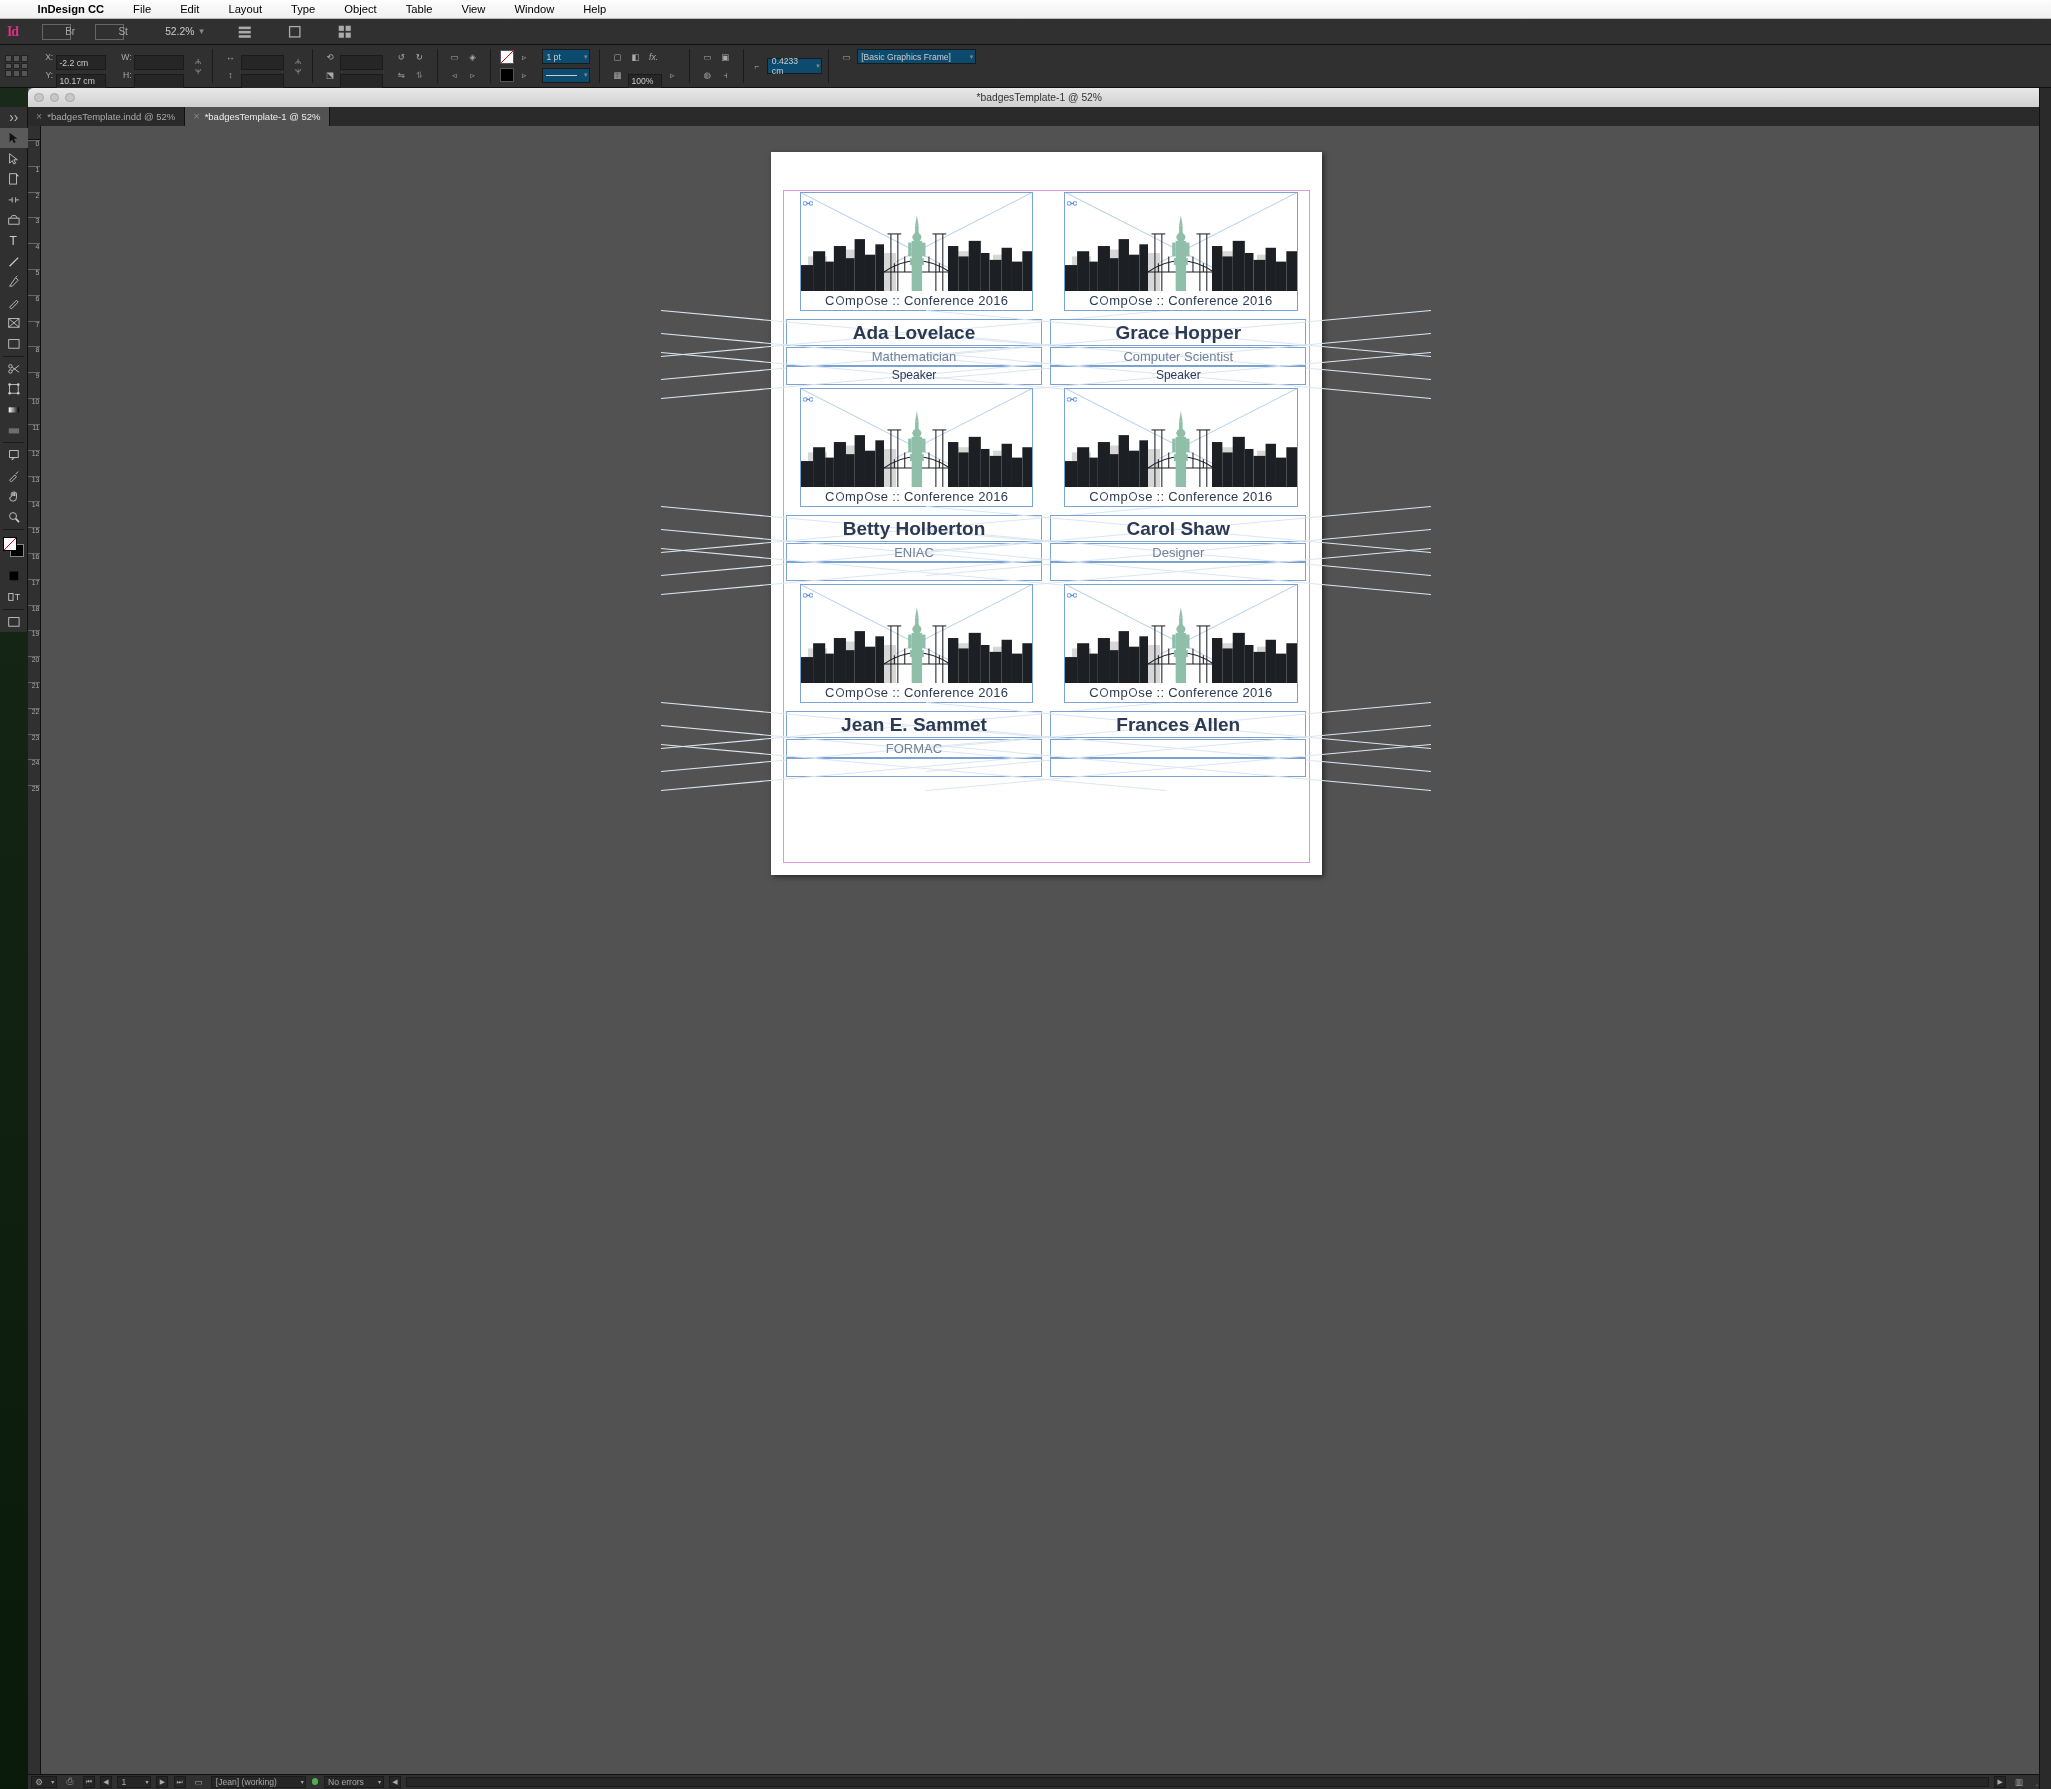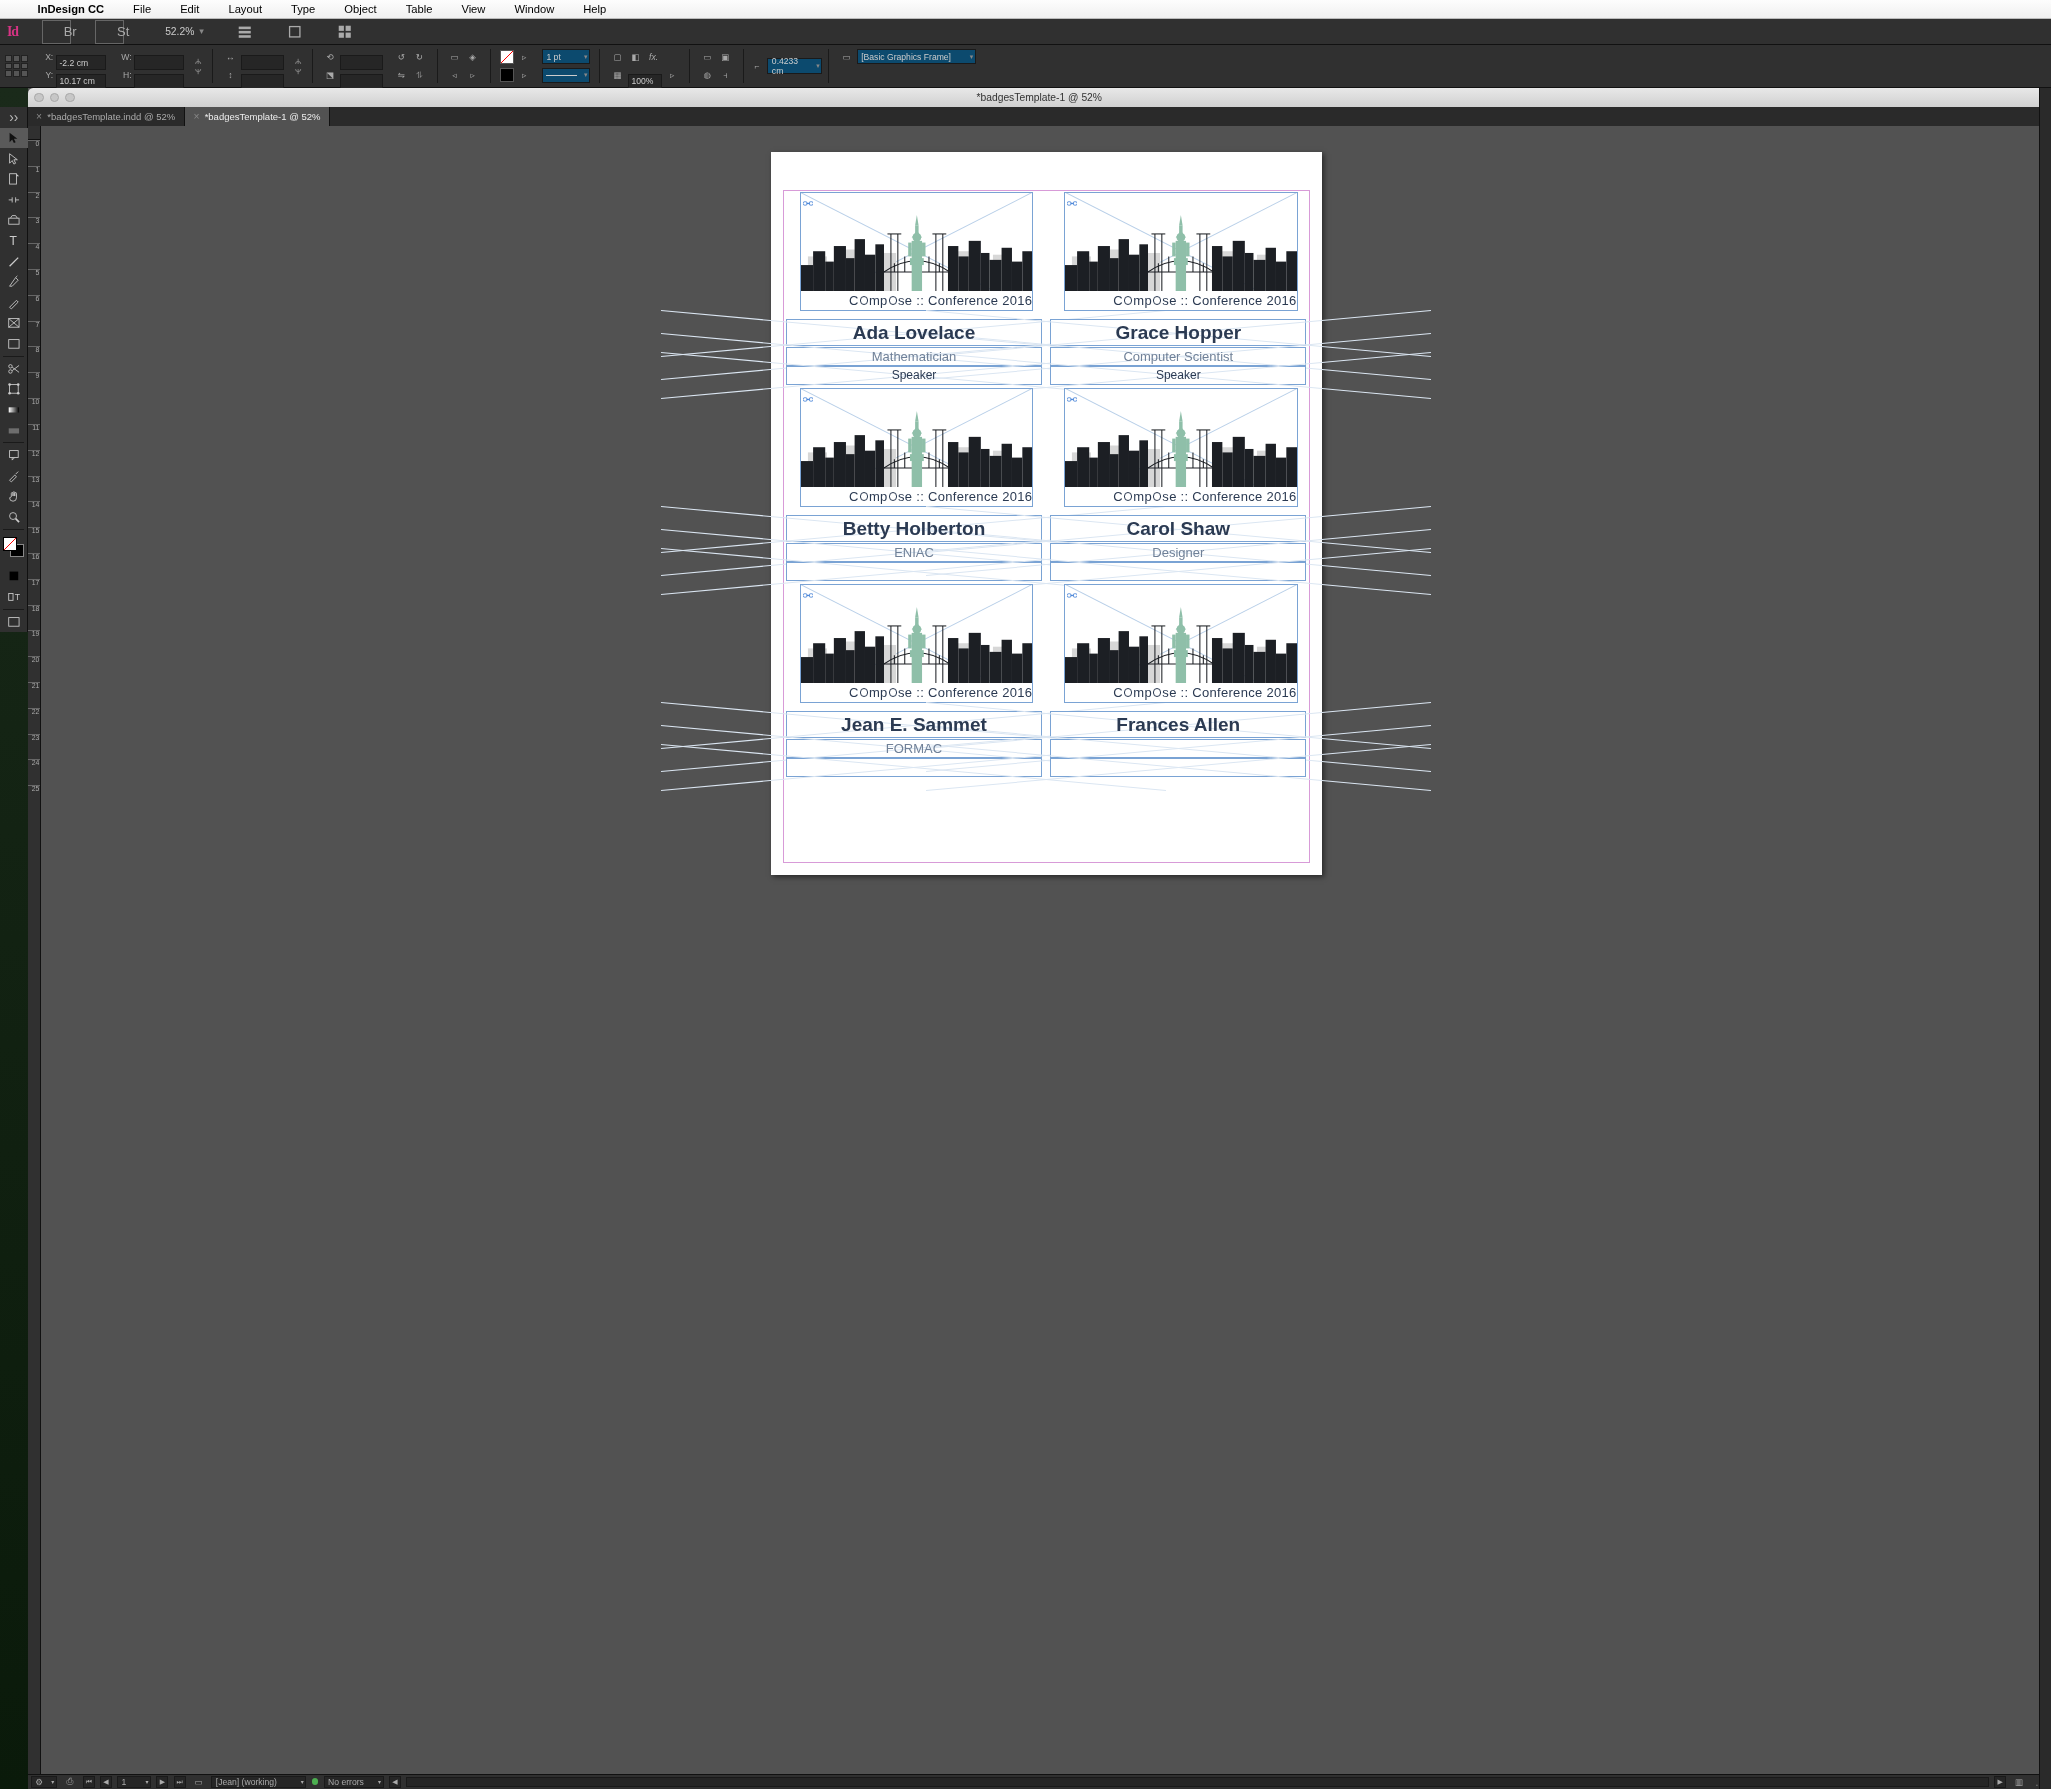--- a/index.html
+++ b/index.html
@@ -6,21 +6,21 @@
 body { background: #2c2c2c; overflow: hidden; }
 
 
 .mac-menubar { height: 19px; background: linear-gradient(#fdfdfd,#f0f0f0); display: flex; align-items: center; font-size: 11.2px; color: #000; padding: 0 8.6px; gap: 29px; border-bottom: 0.9px solid #bbb; }
 .mac-menubar .apple { font-size: 12px; }
 .mac-menubar .appname { font-weight: 600; }
 
 
 .app-topbar { height: 26px; background: #303030; display: flex; align-items: center; padding: 0 6.9px; gap: 24px; border-bottom: 0.9px solid #111; }
 .id-logo { color: #d63384; font-weight: bold; font-size: 13.8px; font-family: Georgia, serif; letter-spacing: -0.9px; }
-.bridge-btn, .st-btn { width: 19px; height: 24px; border: 0.9px solid #666; color: #aaa; font-size: 13px; display: flex; align-items: center; justify-content: center; background: #303030; padding-left: 27px; }
+.bridge-btn, .st-btn { width: 19px; height: 16px; border: 0.9px solid #666; color: #aaa; font-size: 10px; display: flex; align-items: center; justify-content: center; background: #303030; padding-left: 27px; }
 .zoom-select { color: #ccc; font-size: 10.3px; display: flex; align-items: center; gap: 3.4px; margin-left: 17px; }
 .zoom-select .arrow { font-size: 7.7px; color: #888; }
 .topbar-btn { width: 20.6px; height: 19px; display: flex; align-items: center; justify-content: center; color: #aaa; margin-left: 5.2px; }
 .topbar-btn svg { width: 15.5px; height: 15.5px; }
 
 
 .control-panel { height: 43px; background: #303030; border-bottom: 0.9px solid #111; display: flex; align-items: center; padding: 0 5.2px; font-size: 8.6px; color: #aaa; gap: 3.4px; }
 .ctrl-group { display: flex; flex-direction: column; gap: 1.7px; padding: 0 3.4px; }
 .ctrl-row { display: flex; align-items: center; gap: 2.6px; height: 17px; }
 .ctrl-label { width: 15.5px; text-align: right; font-size: 8.6px; }
@@ -75,21 +75,21 @@
 .badge-grid { position: absolute; top: 40px; left: 13.8px; right: 13.8px; display: grid; grid-template-columns: 1fr 1fr; grid-auto-rows: 196px; gap: 0 5.2px; }
 .badge { position: relative; }
 .img-frame { position: absolute; top: 0; left: 15.5px; right: 10.3px; height: 119px; border: 0.9px solid #7aa3d4; background: #fff; overflow: hidden; }
 .img-frame::before, .img-frame::after { content: ""; position: absolute; width: 200%; border-top: 0.9px solid #b8cfe8; top: 50%; left: -50%; }
 .img-frame::before { transform: rotate(27deg); }
 .img-frame::after { transform: rotate(-27deg); }
 .link-icon { position: absolute; top: 1.7px; left: 1.7px; width: 10.3px; height: 6.9px; z-index: 3; }
 .link-icon svg { width: 10.3px; height: 6.9px; }
 
 .skyline-svg { position: absolute; bottom: 19px; left: 0; right: 0; height: 83px; z-index: 2; }
-.conf-title { position: absolute; bottom: 0; left: 0; right: 0; height: 19px; display: flex; align-items: center; justify-content: flex-end; font-size: 13px; font-weight: 500; letter-spacing: 0.3px; color: #2b3a52; z-index: 2; background: #fff; }
+.conf-title { position: absolute; bottom: 0; left: 0; right: 0; height: 19px; display: flex; align-items: center; justify-content: center; font-size: 13px; font-weight: 500; letter-spacing: 0.3px; color: #2b3a52; z-index: 2; background: #fff; }
 .conf-title .o { display: inline-block; width: 8.6px; height: 8.6px; border: 1px solid #2b3a52; border-radius: 50%; margin: 0 0.9px; vertical-align: -0.9px; }
 
 .name-frame, .sub-frame, .role-frame { position: absolute; left: 1.7px; right: 1.7px; border: 0.9px solid #7aa3d4; background: #fff; display: flex; align-items: center; justify-content: center; }
 .name-frame::before, .name-frame::after, .sub-frame::before, .sub-frame::after, .role-frame::before, .role-frame::after { content: ""; position: absolute; width: 200%; border-top: 0.9px solid #dbe6f2; top: 50%; left: -50%; }
 .name-frame::before, .sub-frame::before, .role-frame::before { transform: rotate(5.2deg); }
 .name-frame::after, .sub-frame::after, .role-frame::after { transform: rotate(-5.2deg); }
 .name-frame { top: 127px; height: 27.5px; }
 .sub-frame { top: 155px; height: 19px; }
 .role-frame { top: 174px; height: 19px; }
 .name-txt { font-size: 19px; font-weight: 600; color: #2b3a52; z-index: 2; }

